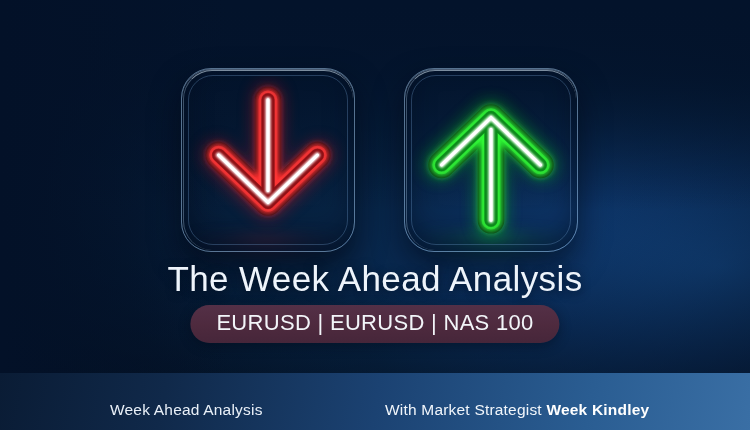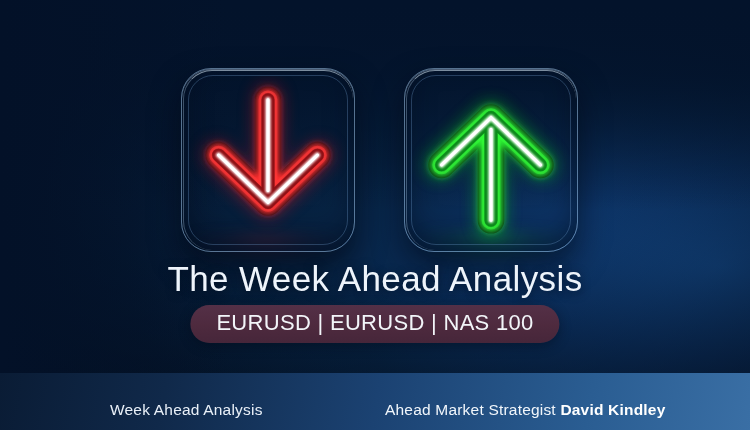--- a/index.html
+++ b/index.html
@@ -243,16 +243,16 @@
       </svg>
     </div>
   </div>
 
   <div class="title">The Week Ahead Analysis</div>
 
   <div class="pill">EURUSD | EURUSD | NAS 100</div>
 
   <div class="bottom-bar">
     <div class="bottom-left-label">Week Ahead Analysis</div>
-    <div class="bottom-right-label"><span>Ahead Market Strategist</span> <b>David Kindley</b></div>
+    <div class="bottom-right-label"><span>With Market Strategist</span> <b>Week Kindley</b></div>
   </div>
 
 </div>
 
 </body></html>

